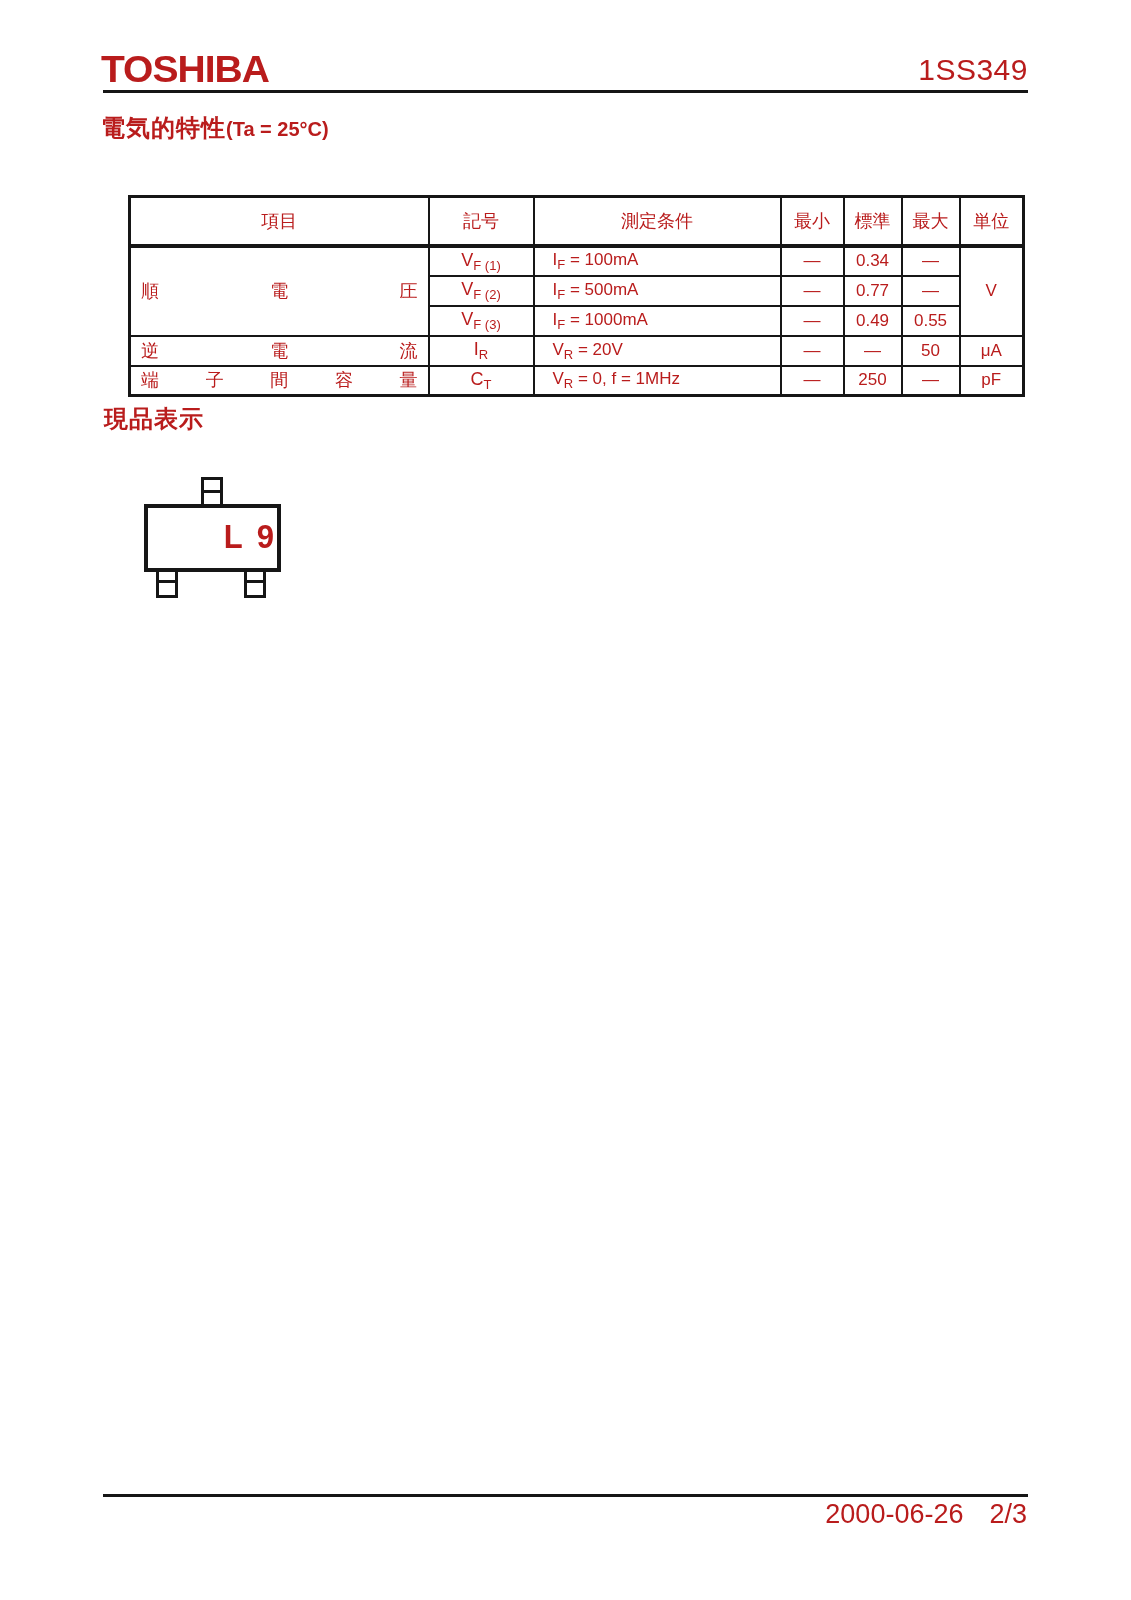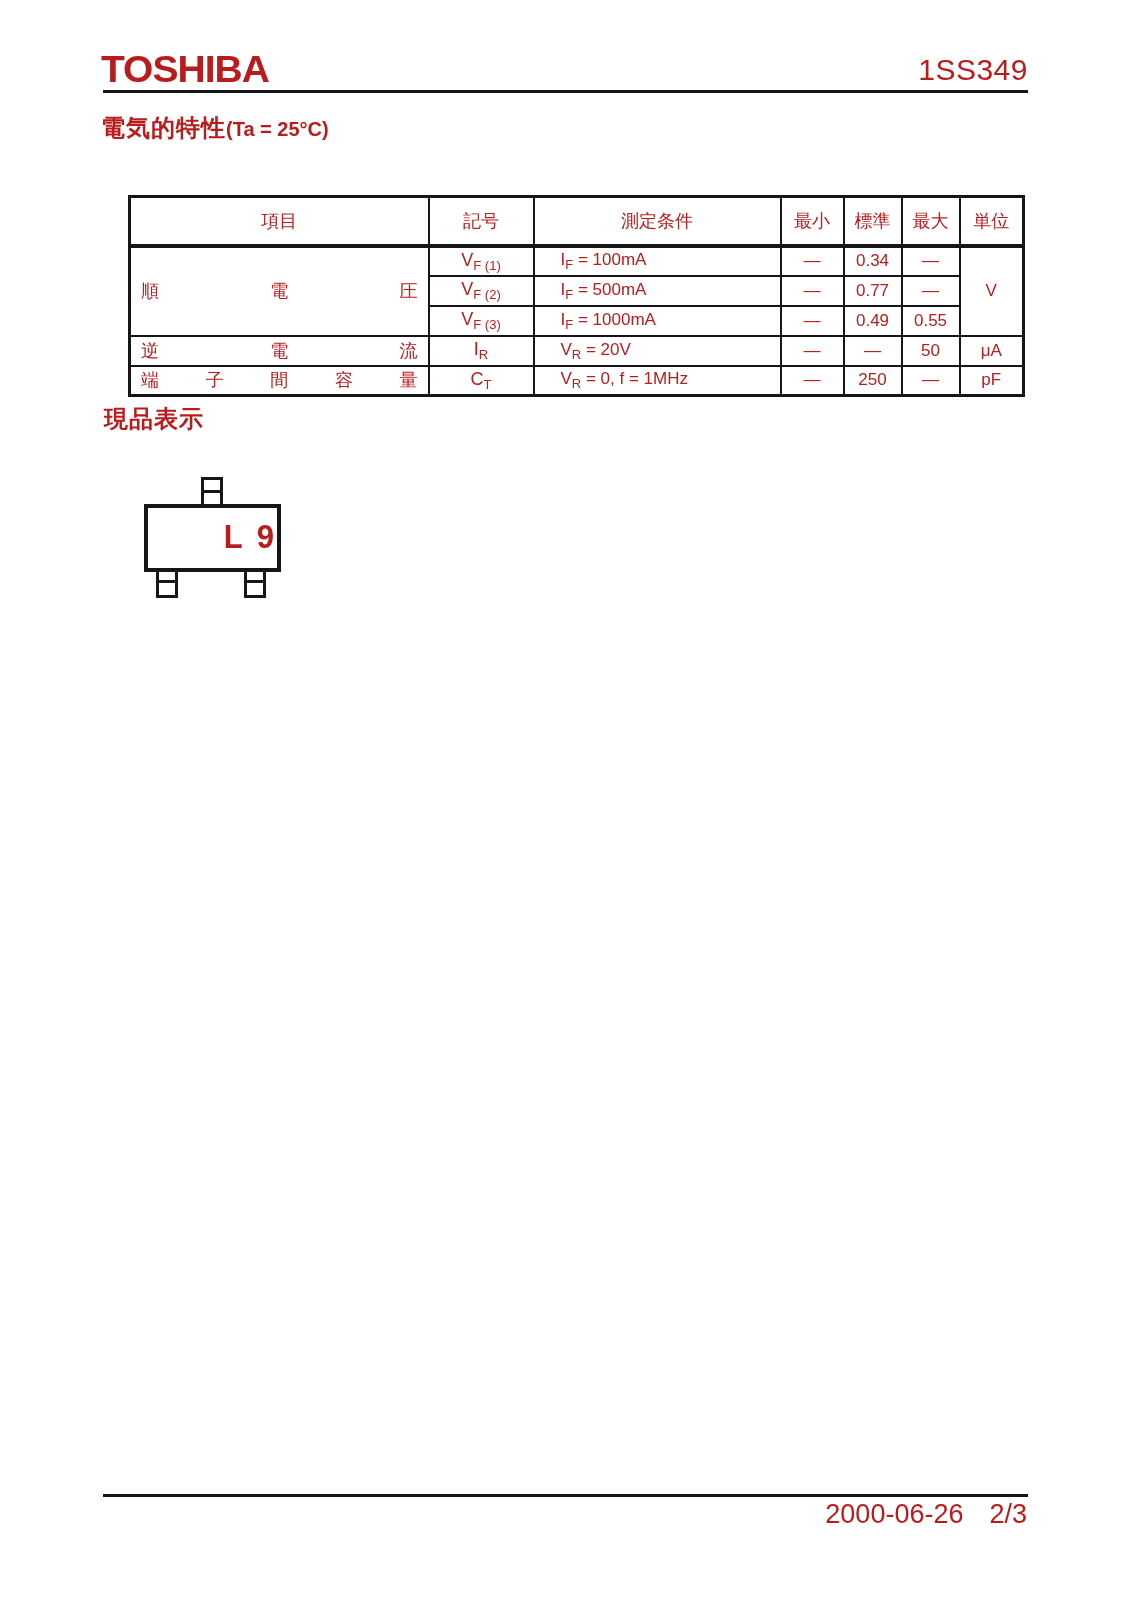--- a/index.html
+++ b/index.html
@@ -54,21 +54,21 @@
     font-weight: 400;
     background: #fff;
   }
   .etable thead tr { height: 49px; }
   .etable thead th { font-size: 18px; text-align: center; border-bottom: 4px solid #161616; }
   .etable tbody tr { height: 30px; }
   .item-cell { font-size: 18px; }
   .item-flex { display: flex; justify-content: space-between; padding: 0 10px; width: 100%; }
   .symbol-cell { text-align: center; font-size: 18px; }
   .sub { font-size: 13px; vertical-align: -4px; }
-  .cond-cell { text-align: left; padding-left: 26px; font-size: 17px; }
+  .cond-cell { text-align: left; padding-left: 18px; font-size: 17px; }
   .num-cell { text-align: center; font-size: 17px; }
   .unit-cell { text-align: center; font-size: 17px; }
 
   
   .package { position: absolute; left: 144px; top: 477px; width: 137px; height: 121px; }
   .pkg-lead {
     position: absolute; border: 3px solid #161616; background: #fff; z-index: 1;
   }
   .pkg-bend { position: absolute; left: -1px; right: -1px; height: 3px; background: #161616; }
   .lead-top { left: 57px; top: 0; width: 22px; height: 31px; }

